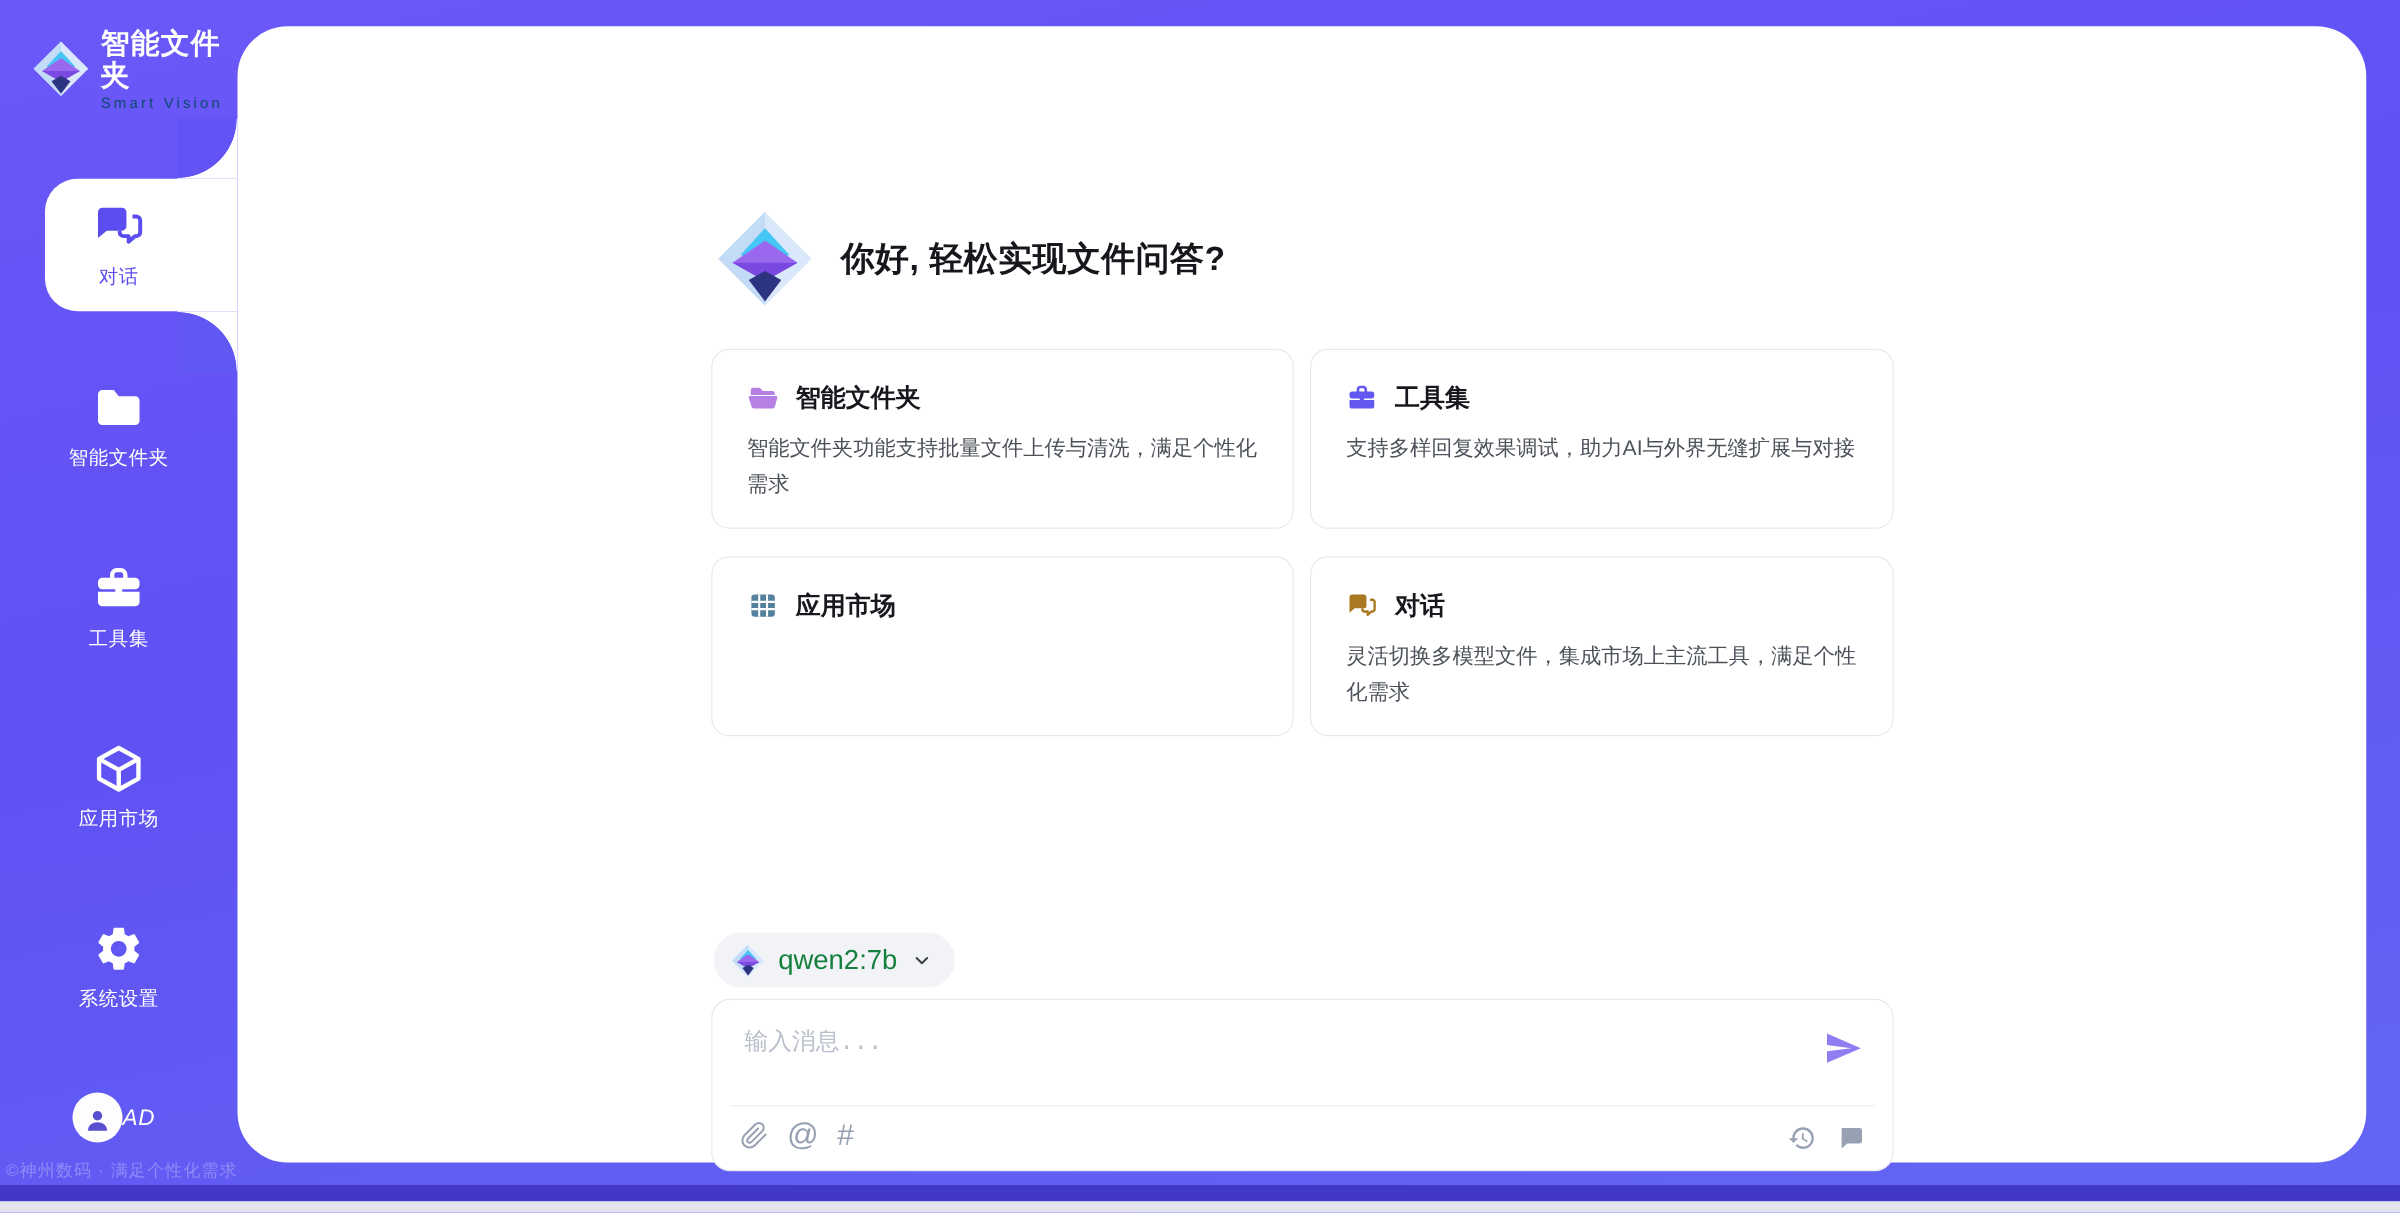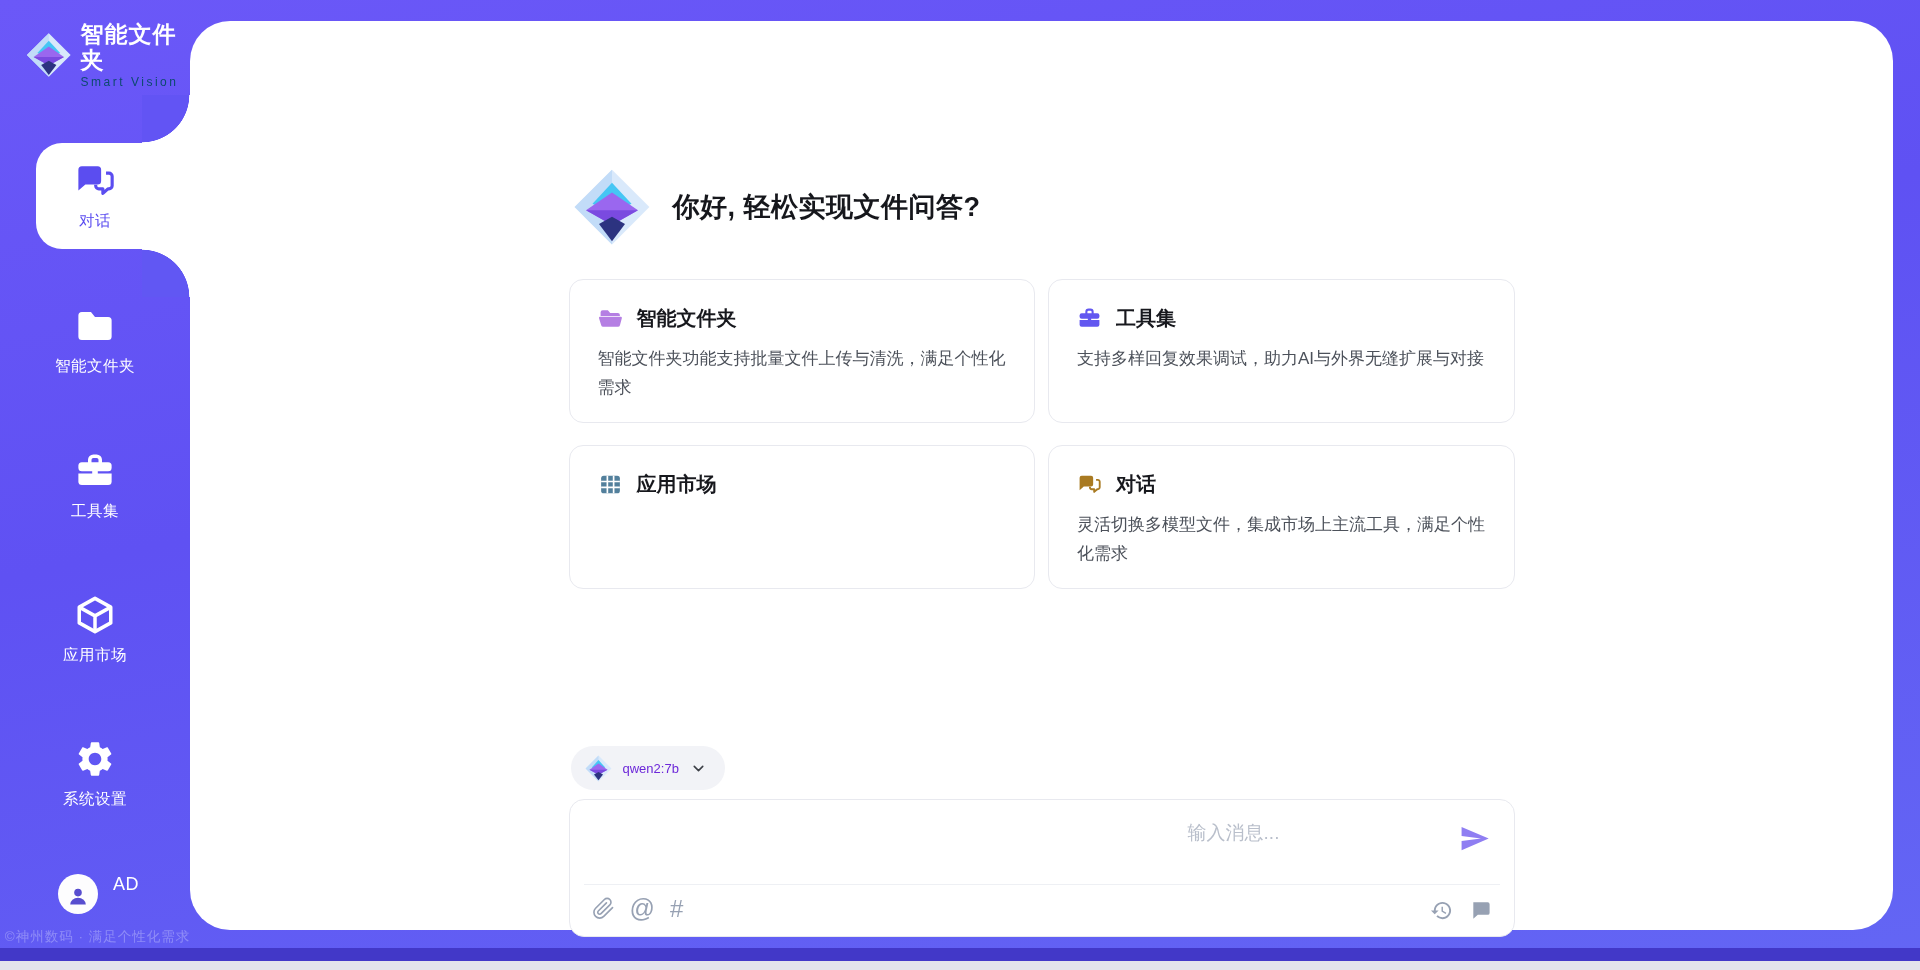--- a/index.html
+++ b/index.html
@@ -35,21 +35,21 @@
   .nav-item .nav-label { font-size:15.5px; position:relative; z-index:1; letter-spacing:0.5px; }
   .nav-item.active { color:#5b4df0; }
   .nav-item.active::before {
     content:""; position:absolute; left:36px; right:0; top:0; bottom:0;
     background:#fff; border-radius:26px 0 0 26px; z-index:0;
   }
   .tab-curve { position:absolute; right:0; width:48px; height:48px; z-index:0; }
   .tab-curve.top { top:-48px; background:radial-gradient(circle at 0 0,#6254f4 47px,#fff 47.6px); }
   .tab-curve.bottom { bottom:-48px; background:radial-gradient(circle at 0 100%,#6157f3 47px,#fff 47.6px); }
 
-  .user-block { position:absolute; left:58px; top:874px; display:flex; gap:15px; cursor:pointer; }
+  .user-block { position:absolute; left:58px; top:874px; display:flex; align-items:center; cursor:pointer;font-style:italic; }
   .avatar { width:40px; height:40px; border-radius:50%; background:#fdfdfe; display:flex; align-items:center; justify-content:center; overflow:hidden; }
   .avatar svg { width:24px; height:24px; color:#584ecf; margin-top:4px; }
   .user-initials { color:#fff; font-size:18px; letter-spacing:0.5px; }
   .credit { position:absolute; left:0; top:928px; width:195px; text-align:center; font-size:13.5px; color:rgba(235,236,255,0.33); letter-spacing:1px; }
 
   
   .content { position:relative; width:946px; margin:0 auto; padding-top:147px; }
 
   .welcome { display:flex; align-items:center; gap:22px; margin-left:4px; }
   .welcome svg { width:78px; height:78px; }
@@ -68,31 +68,31 @@
   .ic-toolbox { color:#6257f0; }
   .ic-grid { color:#53809c; }
   .ic-chat-brown { color:#a97a22; }
 
   .model-pill {
     margin-top:157px; margin-left:2px;
     display:inline-flex; align-items:center; gap:11px;
     height:44px; padding:0 18px 0 14px; background:#f2f3f7; border-radius:22px; cursor:pointer;
   }
   .model-pill svg.logo { width:27px; height:27px; }
-  .model-name { font-size:13px; color:#6d28d9; }
+  .model-name { font-size:22px; color:#15803d; }
   .chevron { width:17px; height:17px; color:#3c3f46; }
 
   .composer {
     margin-top:9px; position:relative; height:138px;
     border:1px solid #e8e9ef; border-radius:15px; background:#fff;
   }
   .composer textarea {
     position:absolute; left:24px; top:18px; width:1280px; height:58px;
     border:none; outline:none; resize:none; background:transparent;
-    font-family:Liberation Sans, sans-serif; font-size:19px; color:#333;text-align:center;
+    font-family:Liberation Mono, monospace; font-size:19px; color:#333;
   }
   .composer textarea::placeholder { color:#b9bfcb; }
   .send-btn { position:absolute; top:23px; right:24px; width:31px; height:31px; color:#8f7ef2; cursor:pointer; background:none; border:none; padding:0; }
   .send-btn svg { width:100%; height:100%; }
   .composer-divider { position:absolute; left:14px; right:14px; top:84px; border-top:1px solid #eef0f4; }
   .composer-tools { position:absolute; left:22px; top:96px; display:flex; align-items:center; gap:15px; color:#97a1b3; }
   .composer-tools .tool-btn { background:none; border:none; padding:0; color:#97a1b3; cursor:pointer; display:flex; align-items:center; }
   .composer-tools svg { width:23px; height:23px; }
   .glyph-at { font-size:25px; line-height:25px; }
   .glyph-hash { font-size:24px; line-height:24px; }

